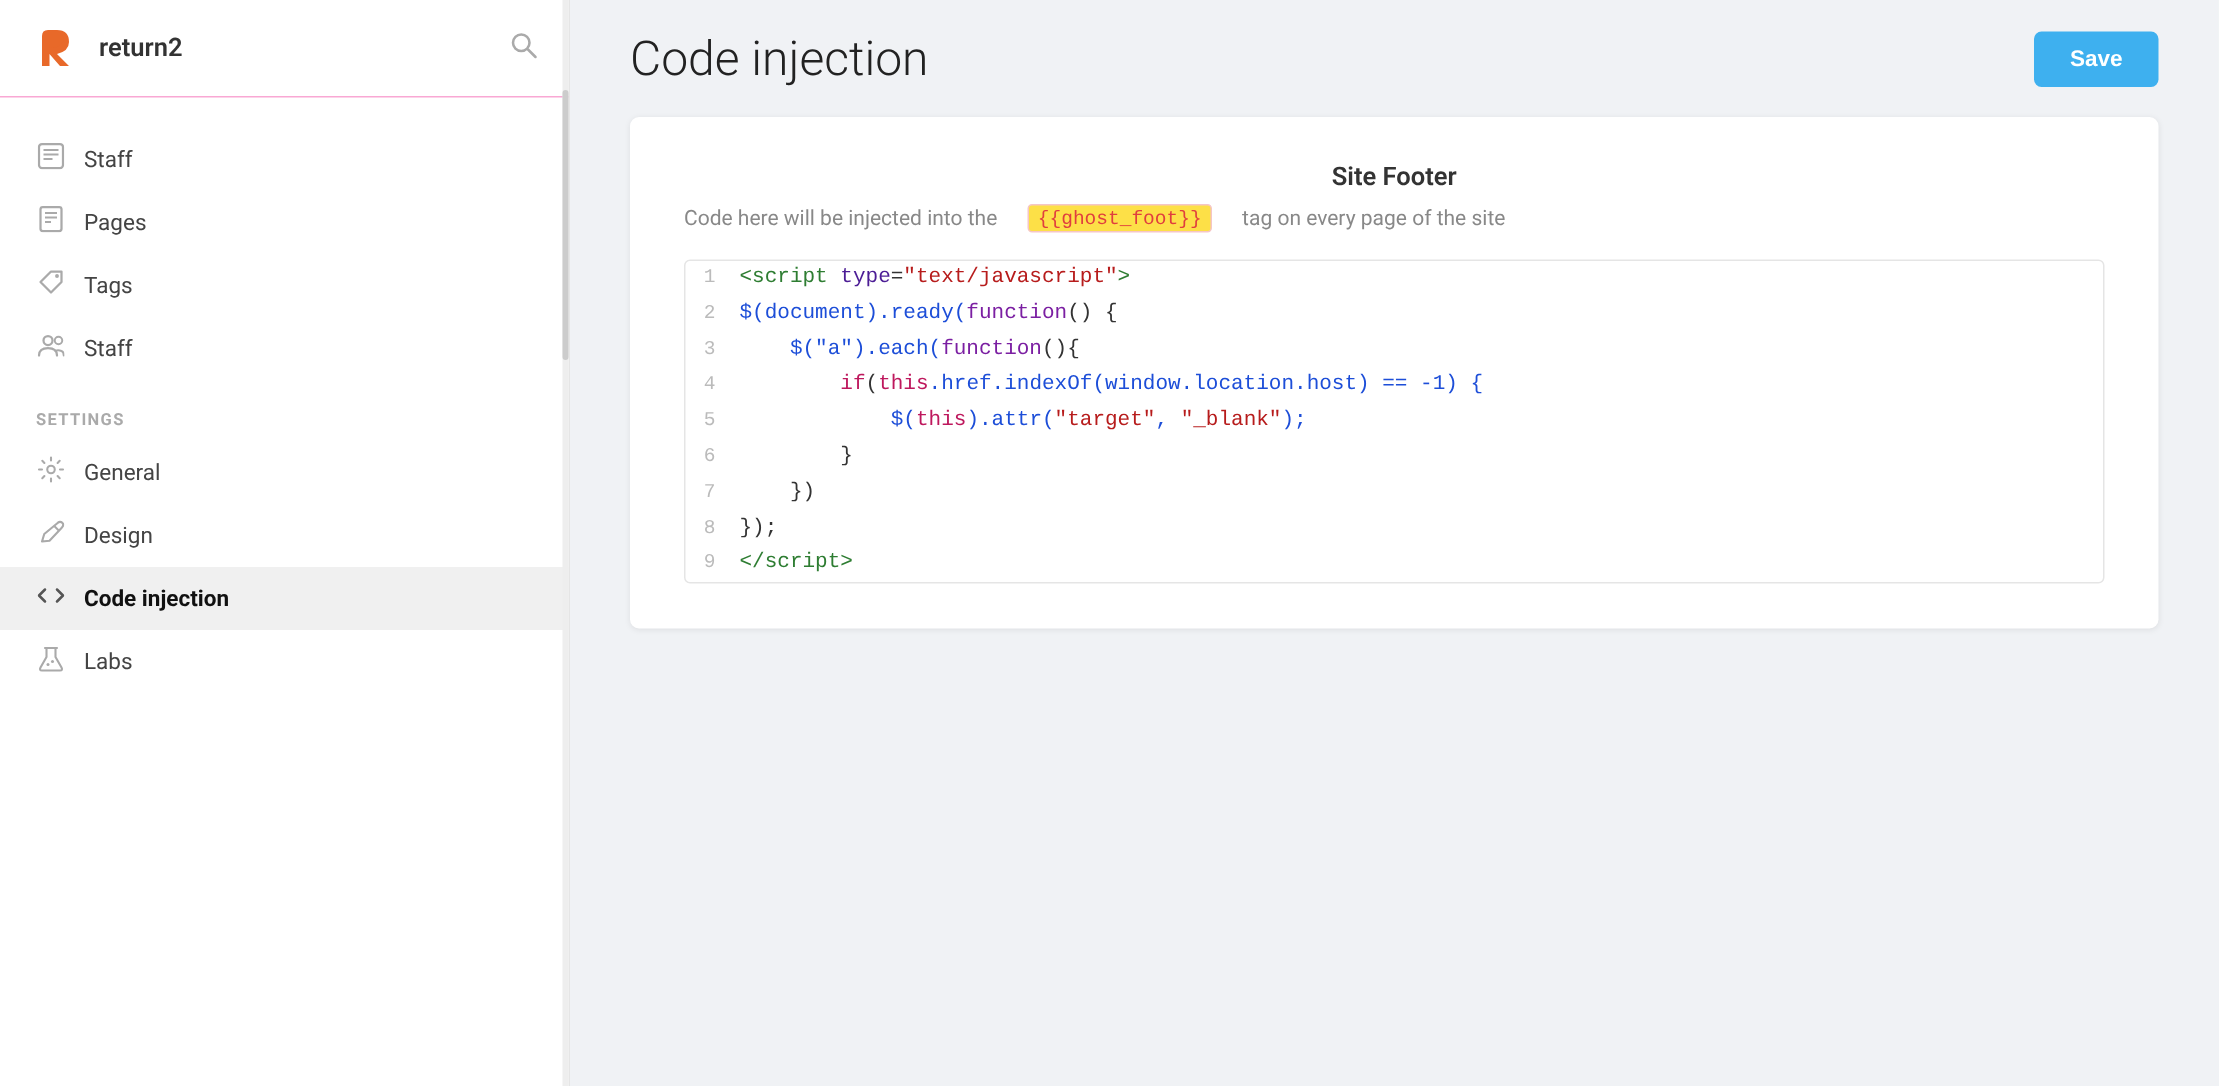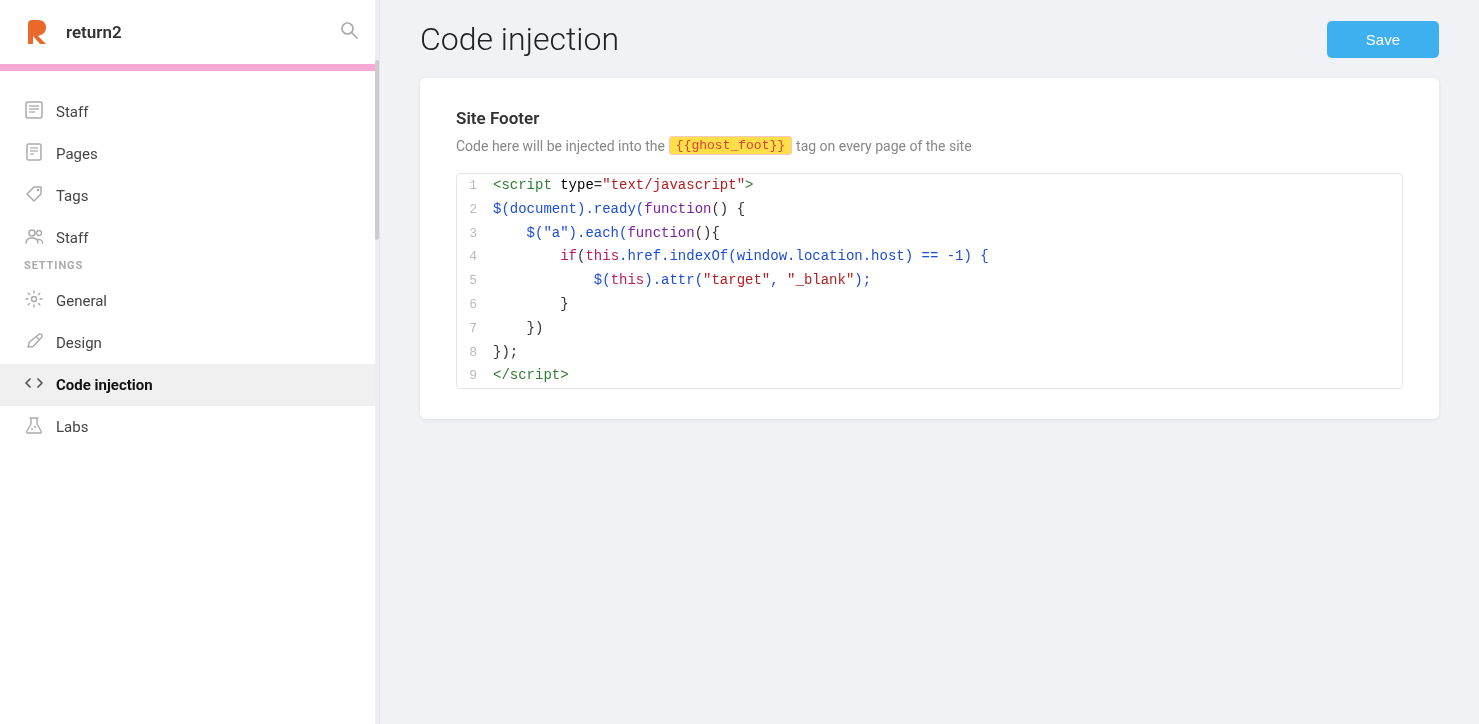--- a/index.html
+++ b/index.html
@@ -14,21 +14,21 @@
       display: flex;
       flex-direction: column;
       height: 100%;
       position: relative;
     }
     .sidebar-header {
       display: flex;
       align-items: center;
       justify-content: space-between;
       padding: 14px 20px;
-      border-bottom: 7px solid #f9a8d4;
+      border-bottom: 1px solid #f9a8d4;
     }
     .logo-area {
       display: flex;
       align-items: center;
       gap: 10px;
     }
     .logo-icon {
       width: 36px;
       height: 36px;
       color: #e8692a;
@@ -115,49 +115,50 @@
     .page-title {
       font-size: 32px;
       font-weight: 300;
       color: #222;
     }
     .save-button {
       background: #3eb0ef;
       color: #fff;
       border: none;
       border-radius: 5px;
-      padding: 10px 39px;
+      padding: 10px 24px;
       font-size: 15px;
-      font-weight: 400;
+      font-weight: 700;
       cursor: pointer;
     }
 
     .main-content {
       flex: 1;
       padding: 0 40px 40px 40px;
     }
     .card {
       background: #fff;
       border-radius: 6px;
       padding: 30px 36px;
       box-shadow: 0 1px 4px rgba(0,0,0,0.08);
     }
     .card-section-title {
       font-size: 17px;
       font-weight: 600;
       color: #333;
       margin-bottom: 8px;
+      text-align: center;
     }
     .card-description {
       font-size: 14px;
       color: #888;
       margin-bottom: 18px;
       display: flex;
       align-items: center;
-      gap: 4px;
+      gap: 20px;
       flex-wrap: wrap;
     }
     .code-tag {
       background: #fde047;
       border: 1px solid #f5c6c6;
       border-radius: 3px;
       padding: 1px 6px;
       font-family: 'Courier New', Courier, monospace;
       font-size: 13px;
       color: #e03e3e;
@@ -185,21 +186,21 @@
       user-select: none;
       font-size: 13px;
     }
     .line-content {
       flex: 1;
       white-space: pre;
       color: #333;
     }
     
     .c-tag { color: #2e7d32; }
-    .c-attr { color: #000000; }
+    .c-attr { color: #4c1d95; }
     .c-str { color: #b71c1c; }
     .c-fn { color: #7b1fa2; }
     .c-kw { color: #be185d; }
     .c-punc { color: #333; }
     .c-text { color: #1d4ed8; }
 
     
   </style>
 </head>
 <body>
@@ -261,21 +262,21 @@
         <svg width="18" height="18" viewBox="0 0 18 18" fill="none">
           <circle cx="7" cy="6" r="3" stroke="#aaa" stroke-width="1.5"></circle>
           <path d="M1 16 Q1 11 7 11 Q13 11 13 16" stroke="#aaa" stroke-width="1.5" stroke-linecap="round"></path>
           <circle cx="14" cy="6" r="2.5" stroke="#aaa" stroke-width="1.3"></circle>
           <path d="M12 13 Q13.5 12 16 13 Q17.5 13.5 17.5 16" stroke="#aaa" stroke-width="1.3" stroke-linecap="round"></path>
         </svg>
       </span>
       <span>Staff</span>
     </div>
 
-    <div class="nav-section-label" style="margin-top:0;">SETTINGS</div>
+    <div class="nav-section-label" style="margin-top:20px;">SETTINGS</div>
 
     <div class="nav-item">
       <span class="icon">
         <svg width="18" height="18" viewBox="0 0 18 18" fill="none">
           <circle cx="9" cy="9" r="2.5" stroke="#aaa" stroke-width="1.4"></circle>
           <path d="M9 1 L9 3 M9 15 L9 17 M1 9 L3 9 M15 9 L17 9 M3.2 3.2 L4.6 4.6 M13.4 13.4 L14.8 14.8 M14.8 3.2 L13.4 4.6 M4.6 13.4 L3.2 14.8" stroke="#aaa" stroke-width="1.4" stroke-linecap="round"></path>
         </svg>
       </span>
       <span>General</span>
     </div>

